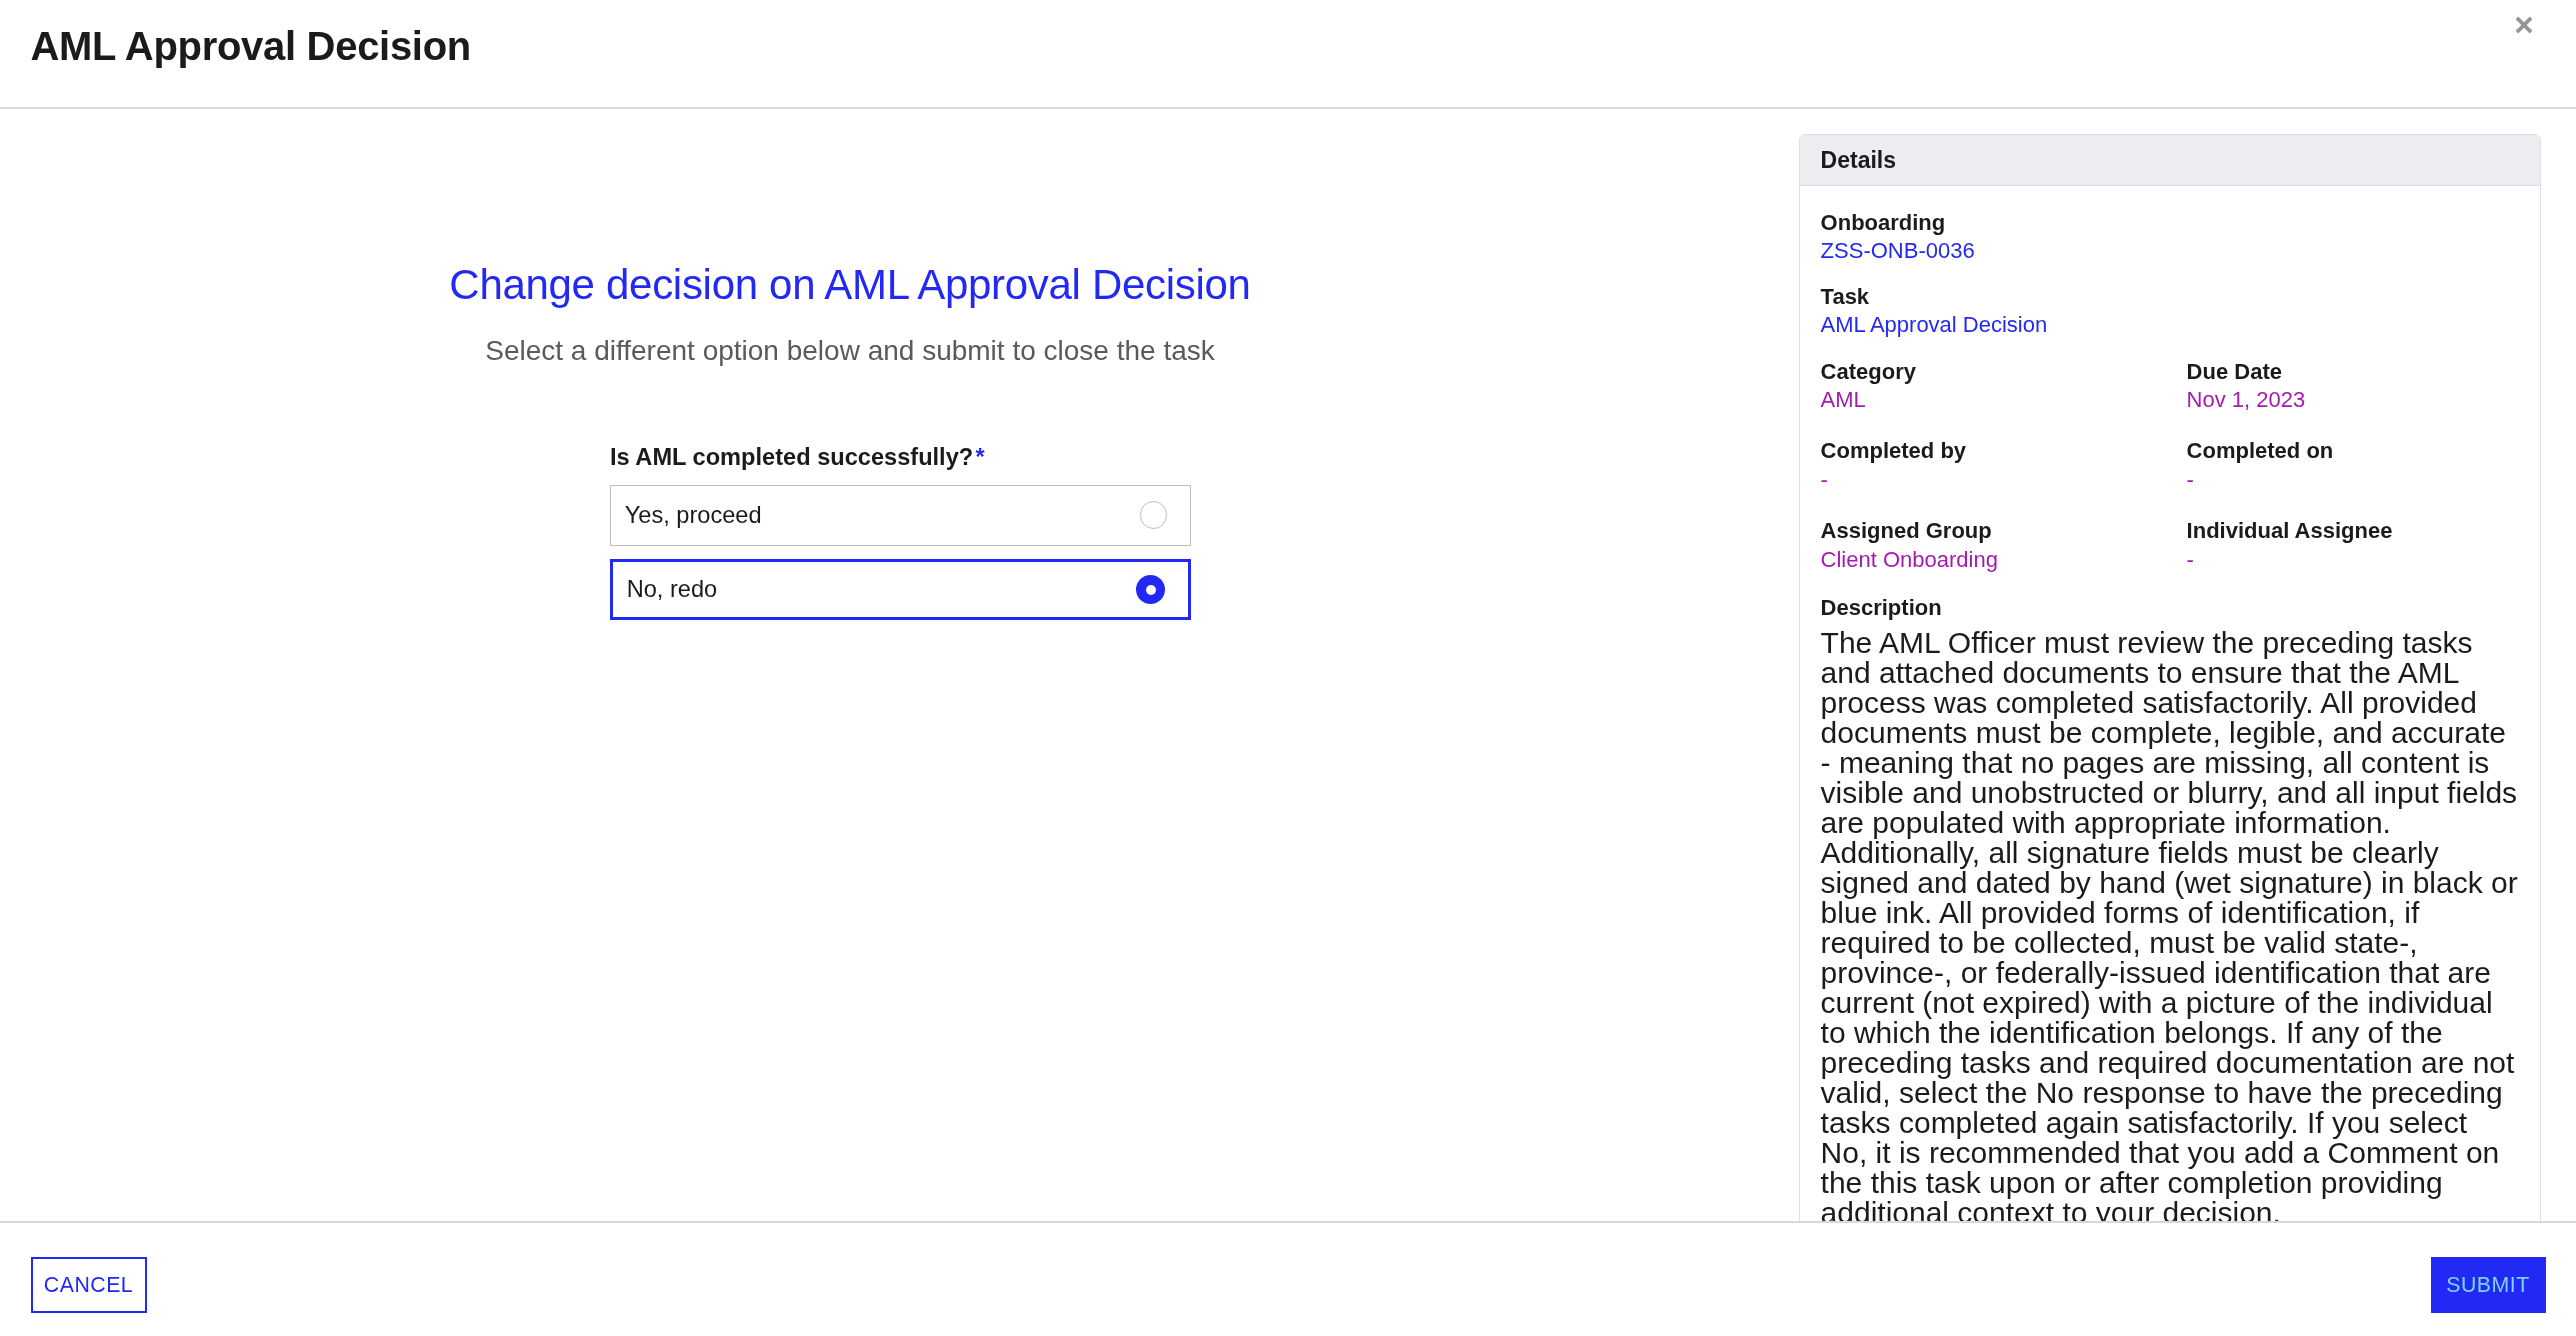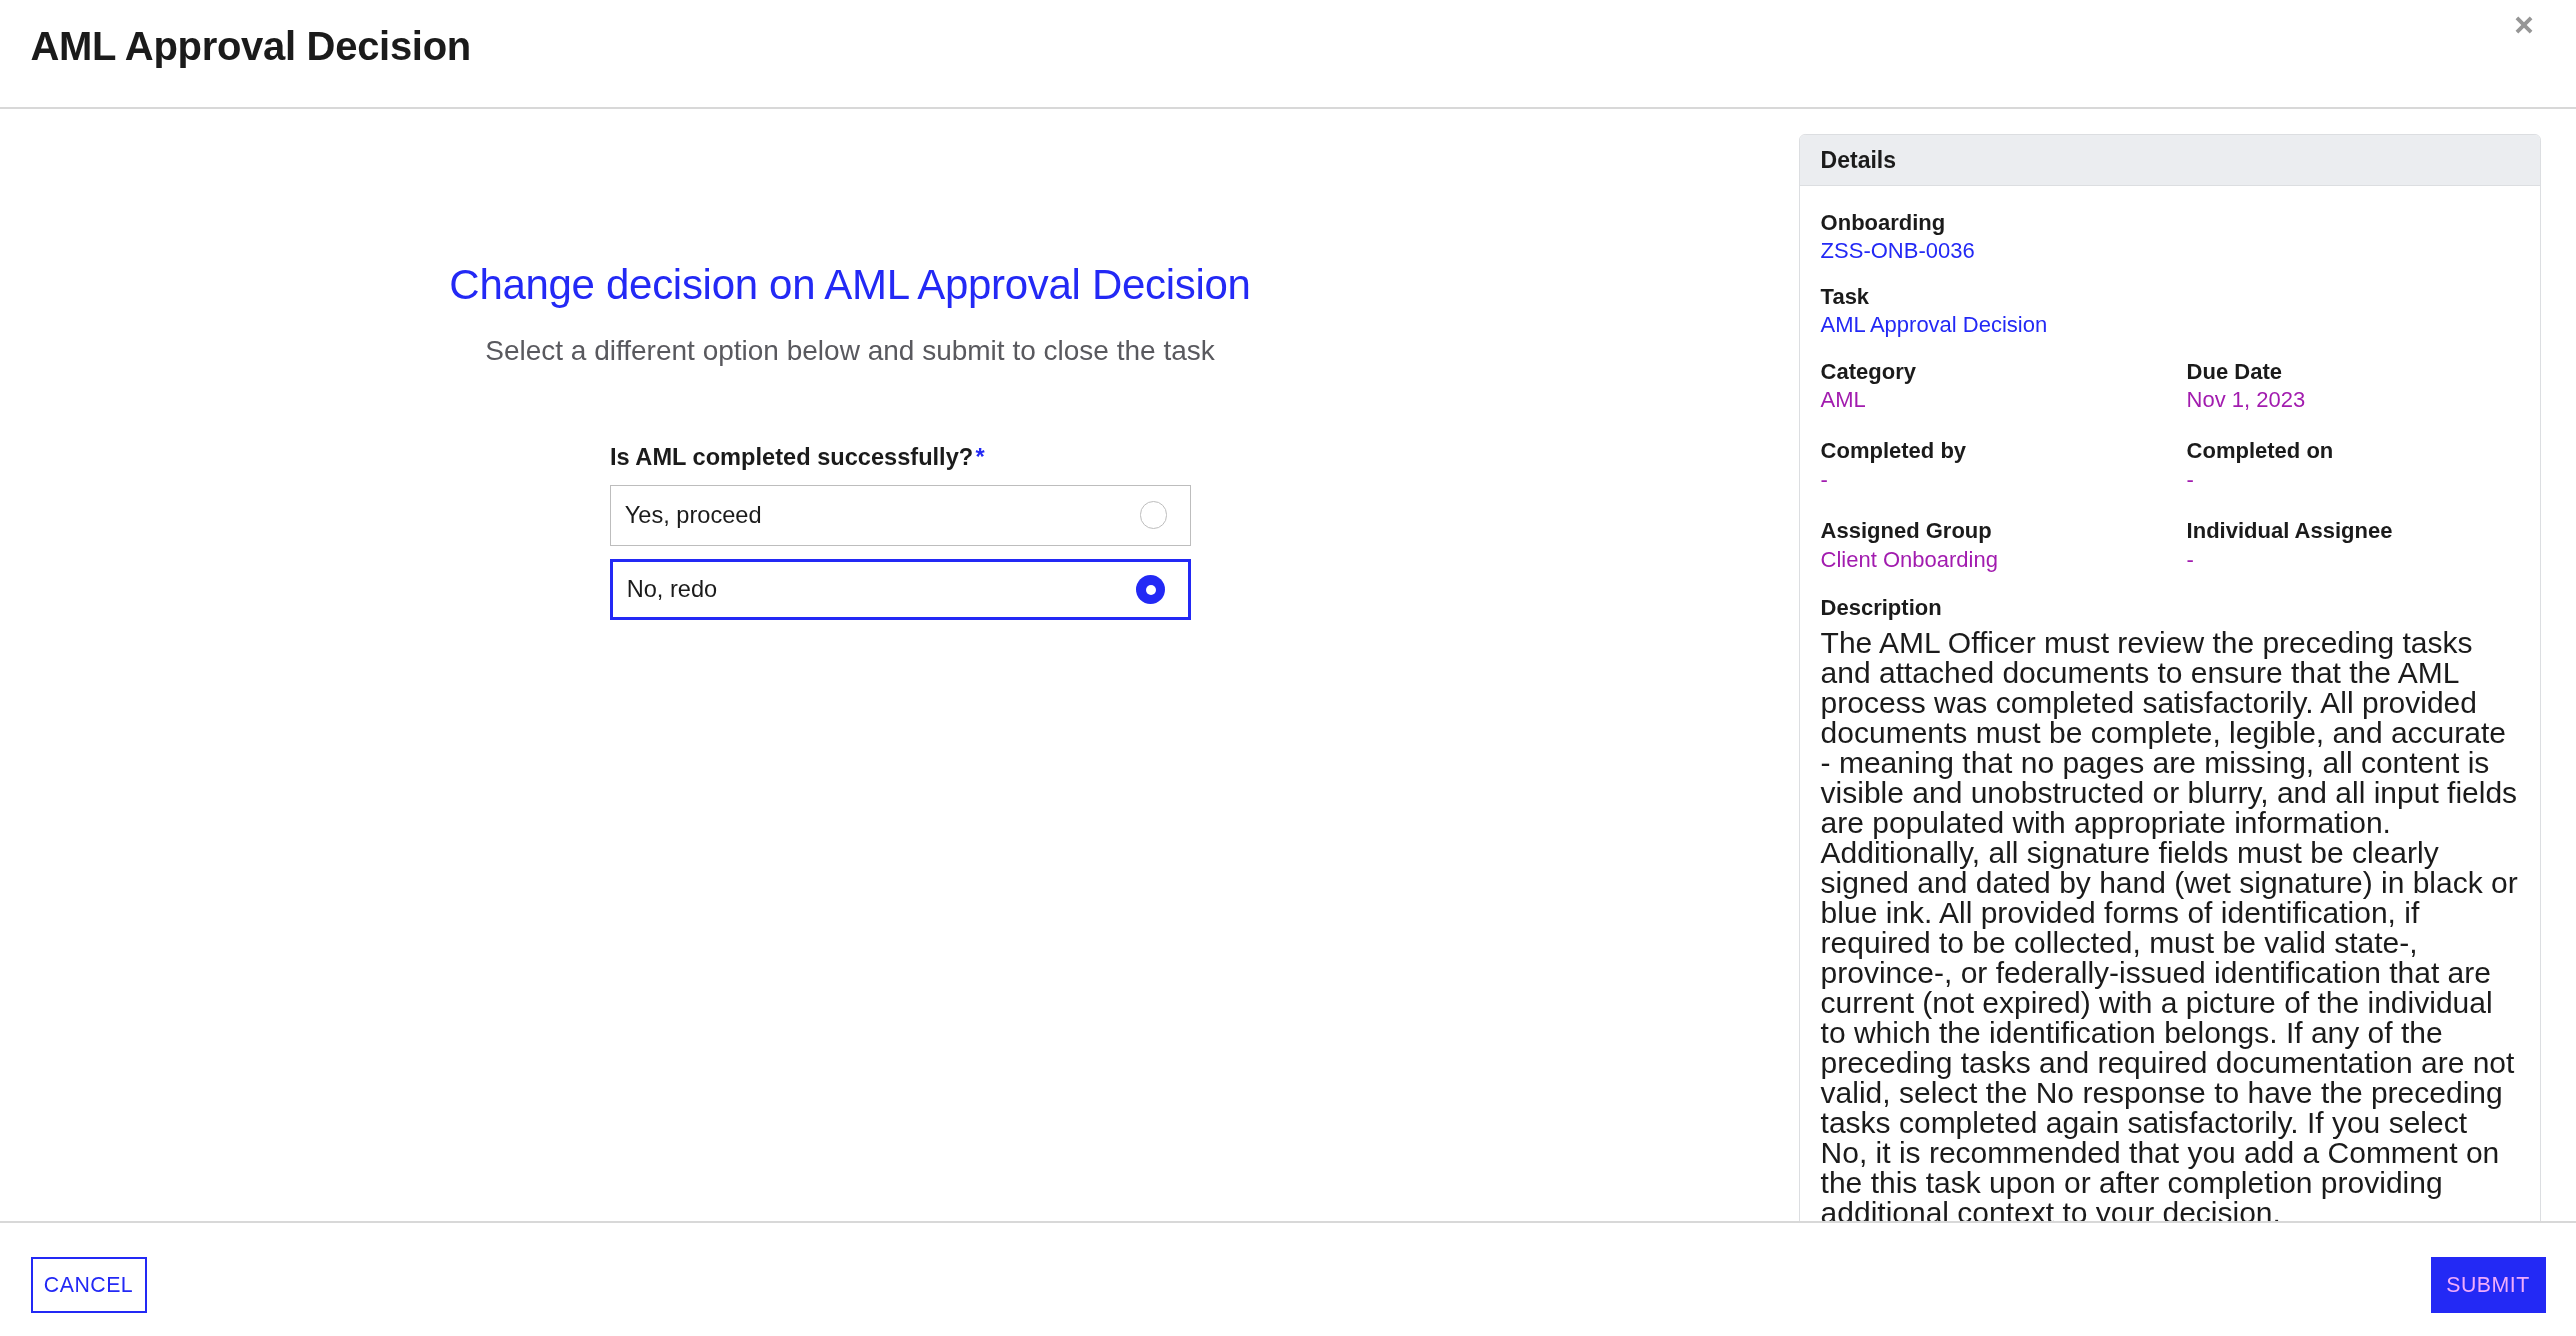--- a/index.html
+++ b/index.html
@@ -250,21 +250,21 @@
     cursor: pointer;
   }
   .btn-submit {
     position: absolute;
     right: 30.5px;
     top: 34px;
     width: 115px;
     height: 56px;
     border: none;
     background: #2329f5;
-    color: #f0abfc;
+    color: #7dd3fc;
     font-family: "Liberation Sans", sans-serif;
     font-size: 21.3px;
     font-weight: 400;
     letter-spacing: 0.5px;
     cursor: pointer;
   }
 </style>
 </head>
 <body>
 

